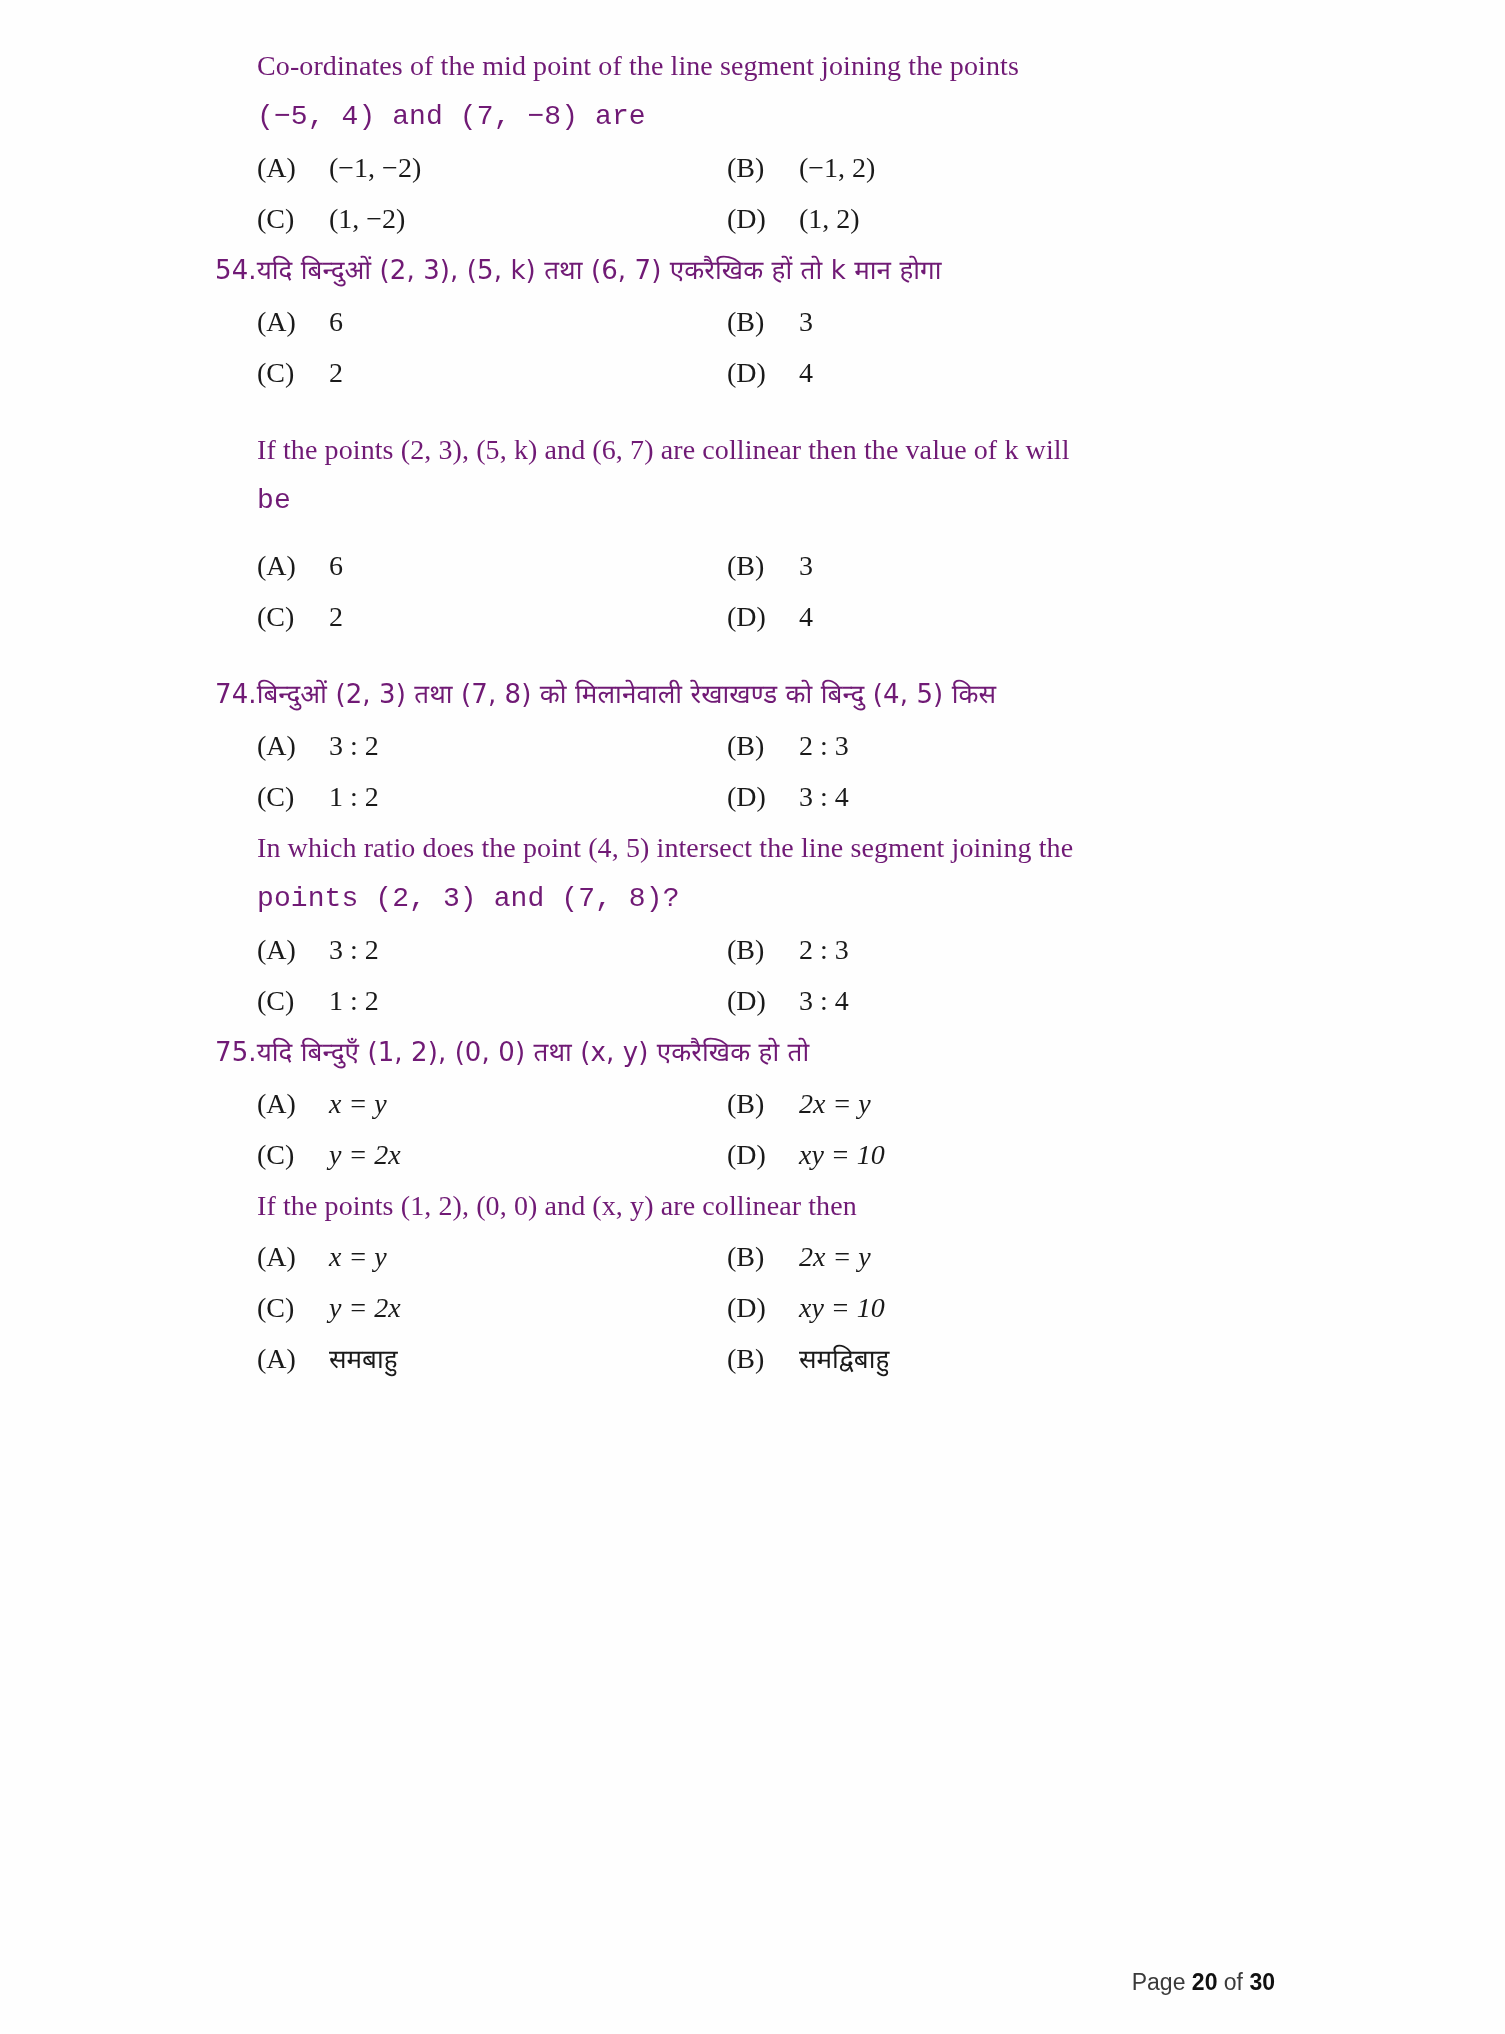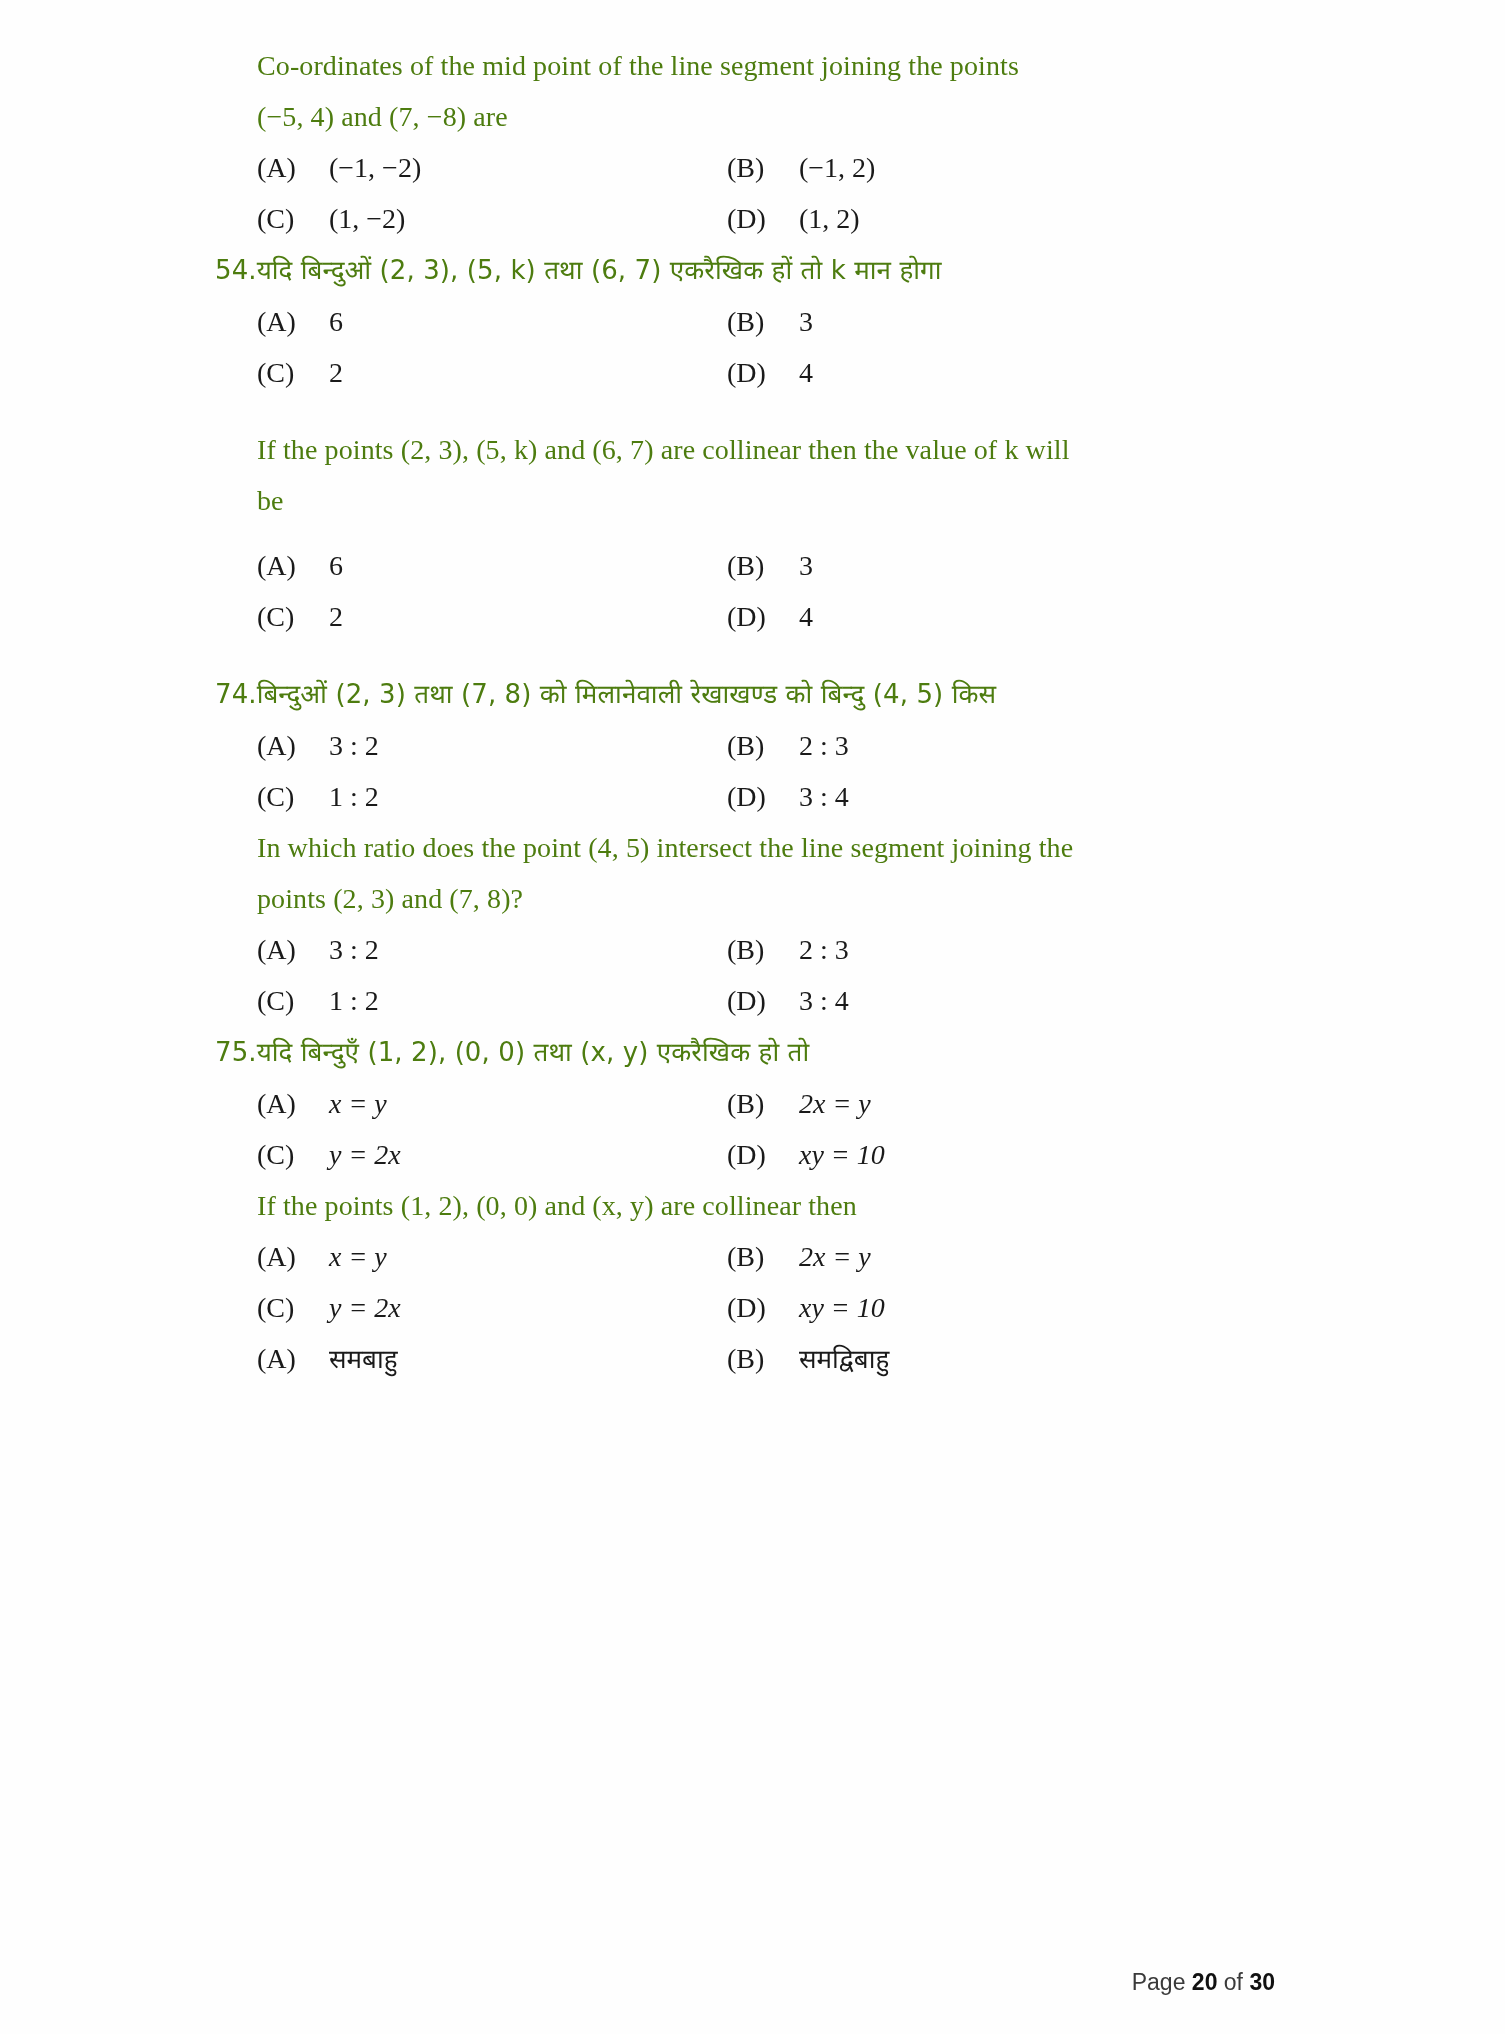--- a/index.html
+++ b/index.html
@@ -23,21 +23,21 @@
     background: #fefefe;
     box-sizing: border-box;
     padding: 40px 230px 0 215px;
   }
   .block { margin: 0; }
 
   
   .line {
     font-size: 27.5px;
     line-height: 50px;
-    color: #4d7c0f;
+    color: #701a75;
     letter-spacing: 0.1px;
     white-space: pre-wrap;
   }
   .stem-en {
     font-family: "Liberation Serif", "DejaVu Serif", serif;
     font-size: 28px;
     line-height: 51px;
     padding-left: 42px;
   }
   .stem-hi {
@@ -46,21 +46,21 @@
     line-height: 52px;
     padding-left: 0px;
   }
   .stem-hi-cont {
     font-family: "DejaVu Sans", "Liberation Sans", sans-serif;
     font-size: 26px;
     line-height: 52px;
     padding-left: 42px;
   }
   .stem-en-cont {
-    font-family: Liberation Serif, serif;
+    font-family: Liberation Mono, monospace;
     font-size: 28px;
     line-height: 51px;
     padding-left: 42px;
   }
 
   
   .opts {
     display: grid;
     grid-template-columns: 470px 1fr;
     padding-left: 42px;

